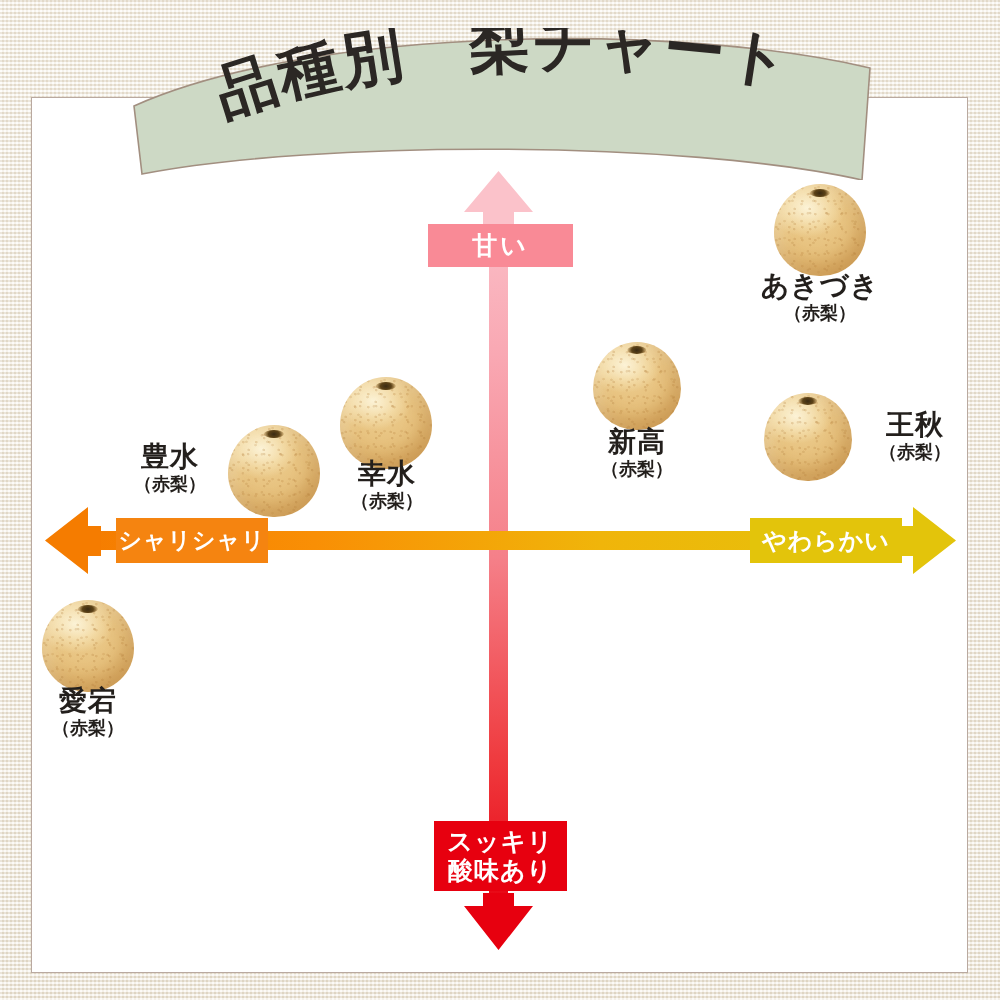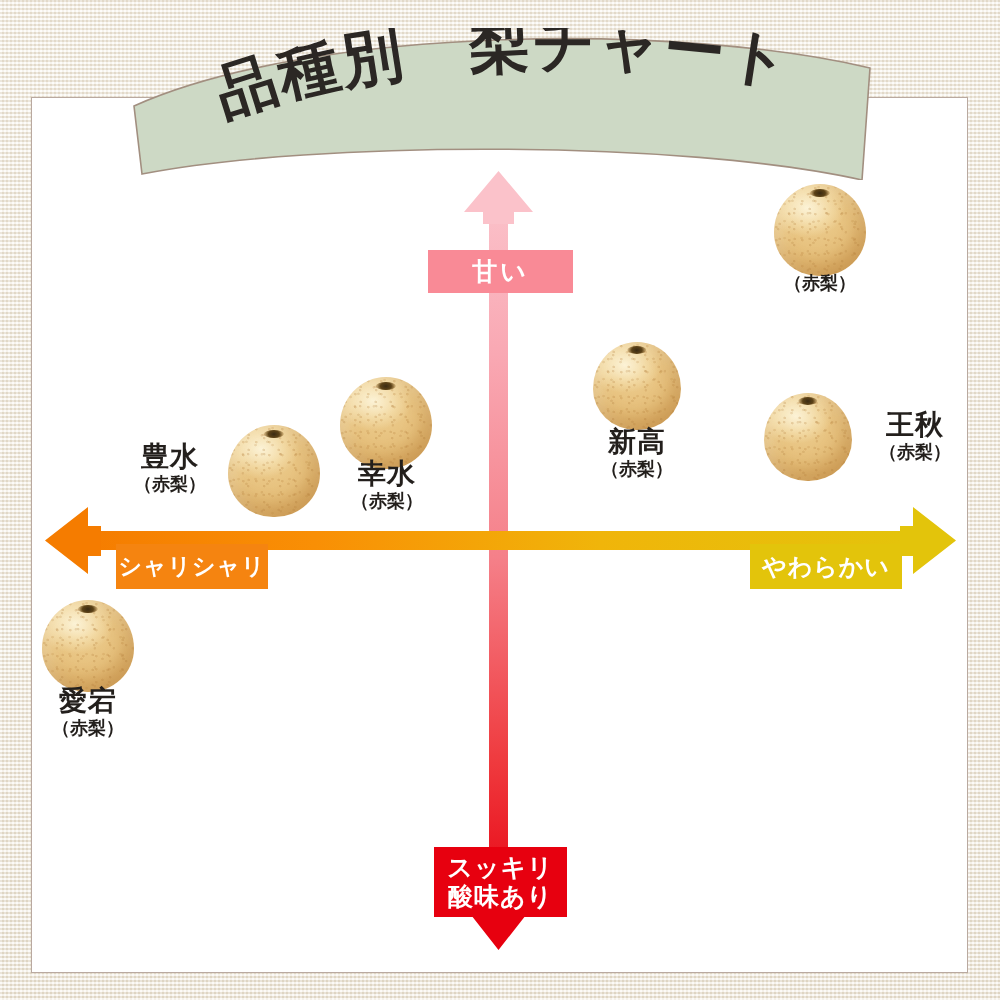--- a/index.html
+++ b/index.html
@@ -77,21 +77,20 @@
     position: absolute;
     display: flex;
     align-items: center;
     justify-content: center;
     color: #ffffff;
     font-family: "Liberation Serif", "DejaVu Serif", serif;
     font-weight: 700;
     text-align: center;
     z-index: 4;
     white-space: pre-line;
-    margin-top: 26px;
   }
   #chip-sweet {
     left: 428px; top: 224px;
     width: 145px; height: 43px;
     background: #f98a96;
     font-size: 25px;
     letter-spacing: 3px;
   }
   #chip-crunchy {
     left: 116px; top: 518px;
@@ -245,20 +244,21 @@
     <div class="fruit" style="width:88px; height:88px;"></div>
     <div class="fruit-label" style="left:-11px; top:85px; width:110px;">
       <span class="vname">新高</span>
       <span class="vtype">（赤梨）</span>
     </div>
   </div>
 
   <div class="fruit-node" style="left:774px; top:184px;">
     <div class="fruit" style="width:92px; height:92px;"></div>
     <div class="fruit-label" style="left:-24px; top:87px; width:140px;">
+      <span class="vname">あきづき</span>
       <span class="vtype">（赤梨）</span>
     </div>
   </div>
 
   <div class="fruit-node" style="left:764px; top:393px;text-decoration:underline;">
     <div class="fruit" style="width:88px; height:88px;"></div>
     <div class="fruit-label" style="left:96px; top:17px; width:110px;">
       <span class="vname">王秋</span>
       <span class="vtype">（赤梨）</span>
     </div>

